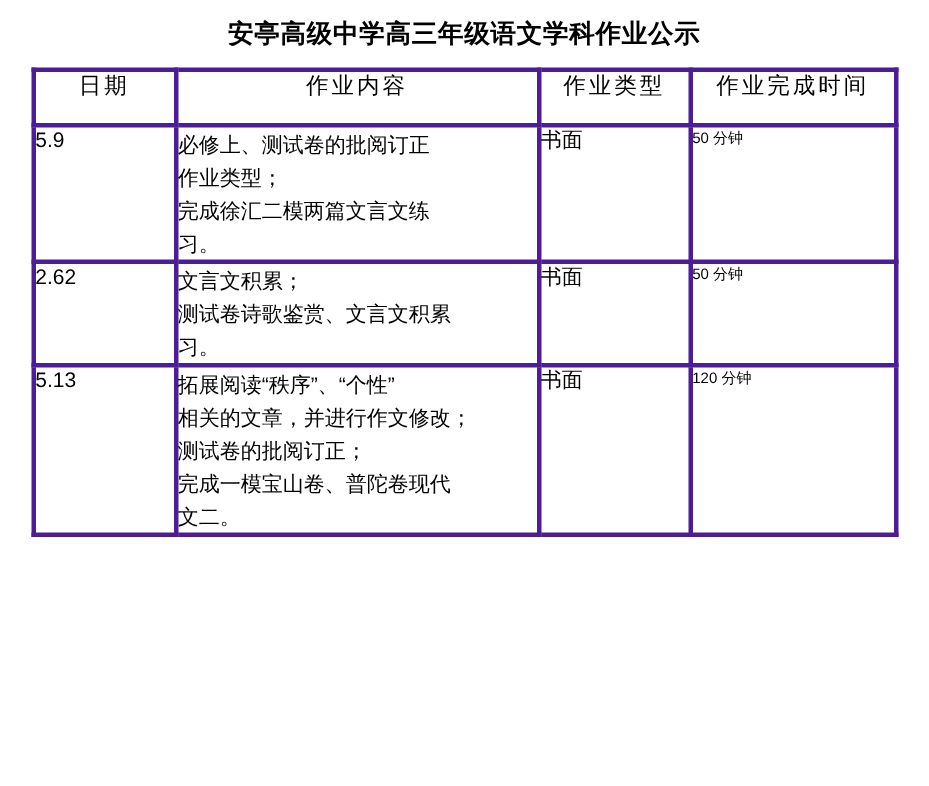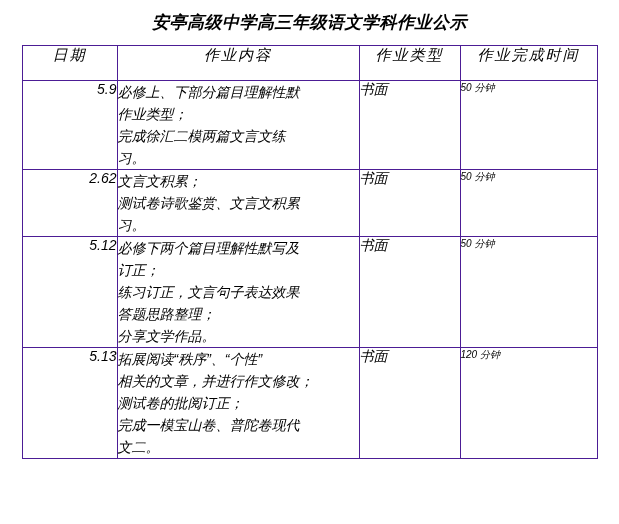--- a/index.html
+++ b/index.html
@@ -12,58 +12,57 @@
     height: 524px;
     font-family: "Liberation Serif", "DejaVu Serif", serif;
     color: #000000;
     overflow: hidden;
   }
   .page {
     position: relative;
     width: 619px;
     height: 368px;
     box-sizing: border-box;
-    font-style: italic;
   }
   .doc-title {
     text-align: center;
     font-size: 17px;
     font-weight: bold;
     letter-spacing: 0.5px;
     padding-top: 11px;
     padding-bottom: 11px;
     font-family: "Liberation Sans", "DejaVu Sans", sans-serif;
   }
   table.hw-table {
     border-collapse: collapse;
     table-layout: fixed;
     width: 575px;
     margin: 0 auto;
   }
   table.hw-table td, table.hw-table th {
-    border: 1px solid #4c1d95;
+    border: 3px solid #4c1d95;
     vertical-align: top;
     padding: 0;
   }
   th.col-head {
     text-align: center;
     font-weight: normal;
     font-size: 15px;
     height: 34px;
     vertical-align: middle;
     letter-spacing: 2px;
     font-family: "Liberation Sans", "DejaVu Sans", sans-serif;
   }
   .c-date { width: 95px; }
   .c-content { width: 242px; }
   .c-type { width: 101px; }
   .c-time { width: 137px; }
 
   td.date-cell {
-    text-align: right;
+    text-align: left;
     font-size: 14px;
     padding-top: 9px;
     font-family: "Liberation Sans", "DejaVu Sans", sans-serif;
   }
   td.content-cell {
     font-size: 14px;
     line-height: 22px;
     padding: 7px 6px 8px 8px;
     font-family: "Liberation Sans", "DejaVu Sans", sans-serif;
   }
@@ -102,53 +101,41 @@
         <th class="col-head">作业内容</th>
         <th class="col-head">作业类型</th>
         <th class="col-head">作业完成时间</th>
       </tr>
     </thead>
     <tbody>
 
       <tr>
         <td class="date-cell">5.9</td>
         <td class="content-cell">
-          <span class="content-line">必修上、下部分篇目理解性默</span>
+          <span class="content-line">必修上、测试卷的批阅订正</span>
           <span class="content-line">作业类型；</span>
           <span class="content-line">完成徐汇二模两篇文言文练</span>
           <span class="content-line">习。</span>
         </td>
         <td class="type-cell">书面</td>
         <td class="time-cell">50 分钟</td>
       </tr>
 
       <tr>
         <td class="date-cell">2.62</td>
         <td class="content-cell">
           <span class="content-line">文言文积累；</span>
           <span class="content-line">测试卷诗歌鉴赏、文言文积累</span>
           <span class="content-line">习。</span>
         </td>
         <td class="type-cell">书面</td>
         <td class="time-cell">50 分钟</td>
       </tr>
 
 
-      <tr>
-        <td class="date-cell">5.12</td>
-        <td class="content-cell">
-          <span class="content-line">必修下两个篇目理解性默写及</span>
-          <span class="content-line">订正；</span>
-          <span class="content-line">练习订正，文言句子表达效果</span>
-          <span class="content-line">答题思路整理；</span>
-          <span class="content-line">分享文学作品。</span>
-        </td>
-        <td class="type-cell">书面</td>
-        <td class="time-cell">50 分钟</td>
-      </tr>
 
       <tr>
         <td class="date-cell">5.13</td>
         <td class="content-cell">
           <span class="content-line">拓展阅读“秩序”、“个性”</span>
           <span class="content-line">相关的文章，并进行作文修改；</span>
           <span class="content-line">测试卷的批阅订正；</span>
           <span class="content-line">完成一模宝山卷、普陀卷现代</span>
           <span class="content-line">文二。</span>
         </td>

